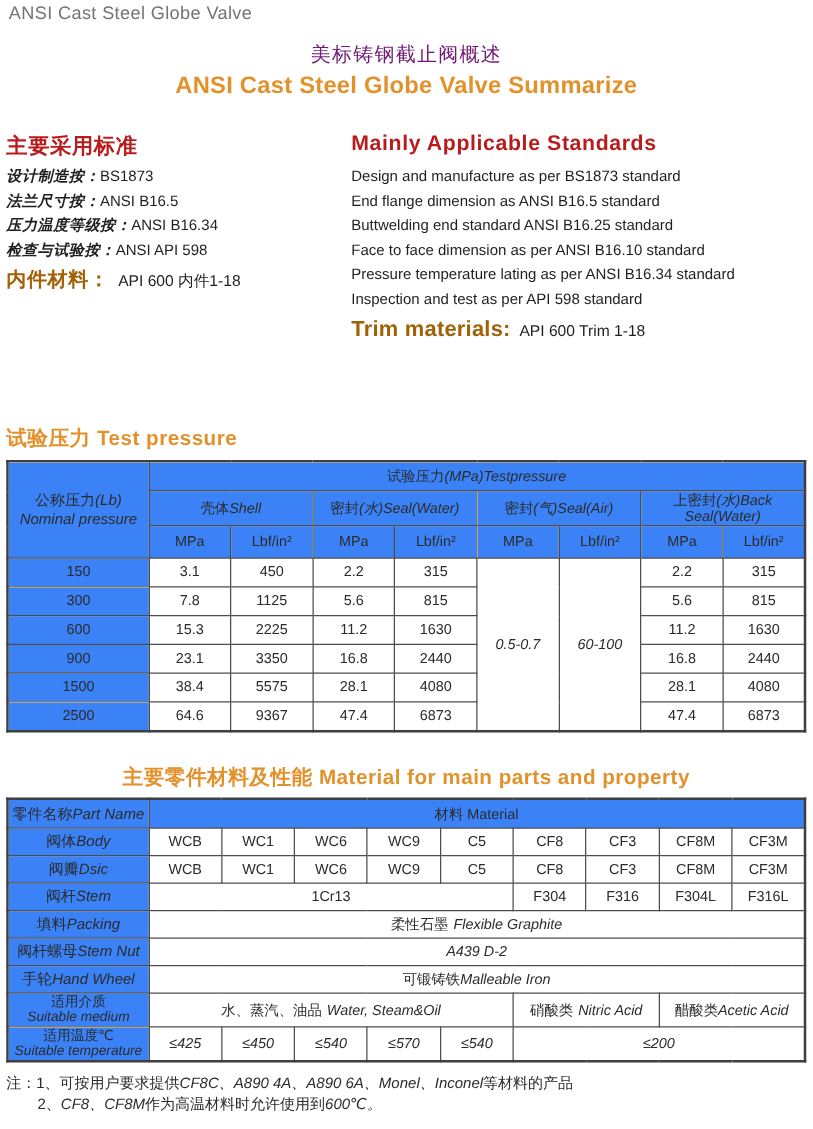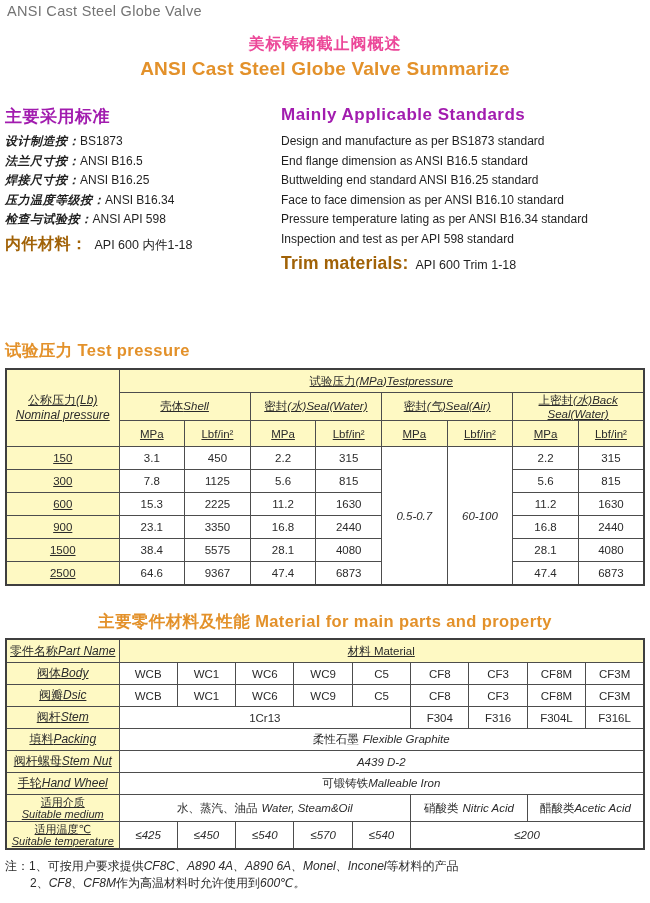--- a/index.html
+++ b/index.html
@@ -11,47 +11,47 @@
     overflow:hidden;
     position:relative;
   }
   .page{padding:3px 5px 0 5px;width:640px;}
 
   
   .doc-title{font-size:14.5px;color:#737373;padding-left:2px;letter-spacing:.3px;}
 
   
   .center-titles{text-align:center;margin-top:15px;}
-  .title-zh{font-size:16px;font-weight:bold;color:#ec4899;letter-spacing:1px;}
+  .title-zh{font-size:16px;font-weight:normal;color:#701a75;letter-spacing:1px;}
   .title-en{font-size:19px;font-weight:bold;color:#E3912A;margin-top:3px;letter-spacing:.2px;}
 
   
   .standards{display:flex;margin-top:25px;}
   .std-left{width:276px;flex:none;}
   .std-right{flex:1;}
-  .std-heading{color:#a21caf;font-weight:bold;font-size:17px;height:27px;letter-spacing:.5px;}
+  .std-heading{color:#b91c1c;font-weight:bold;font-size:17px;height:27px;letter-spacing:.5px;}
   .std-item{font-size:12px;height:19.5px;line-height:19.5px;white-space:nowrap;}
   .std-item .lbl{font-weight:bold;letter-spacing:.5px;font-style:italic;}
   .std-item-en{font-size:12px;height:19.5px;line-height:19.5px;white-space:nowrap;}
   .trim-line{margin-top:4px;white-space:nowrap;}
   .trim-label{color:#a16207;font-weight:bold;font-size:16px;letter-spacing:.5px;}
   .trim-label.en-label{font-size:17.5px;letter-spacing:.2px;}
   .trim-value{font-size:12.5px;margin-left:7px;color:#1f1f1f;}
 
   
   .section-heading{color:#E3912A;font-weight:bold;font-size:16.5px;letter-spacing:.4px;}
   .tp-heading{margin-top:66px;}
   .mat-heading{margin-top:25px;text-align:center;}
 
   
   table{border-collapse:collapse;table-layout:fixed;width:640px;
         font-size:11.5px;text-align:center;color:#2b2b2b;
         border:2px solid #3f3f3f;}
   td{border:1px solid #4d4d4d;padding:0;overflow:hidden;}
-  .gray{background:#fef9c3;text-decoration:underline;}
+  .gray{background:#3b82f6;}
   .ital{font-style:italic;}
   .h22 td{height:22px;}
   .h25 td{height:25px;}
   .h21 td{height:21px;}
   .h26 td{height:26px;}
   .tp-table{margin-top:6px;}
   .mat-table{margin-top:5px;}
   .col0-line{line-height:15px;font-size:12px;}
   .two-line{line-height:12.5px;font-size:11px;}
   .part-cell{font-size:12px;}
@@ -71,21 +71,20 @@
   <div class="center-titles">
     <div class="title-zh">美标铸钢截止阀概述</div>
     <div class="title-en">ANSI Cast Steel Globe Valve Summarize</div>
   </div>
 
   <div class="standards">
     <div class="std-left">
       <div class="std-heading">主要采用标准</div>
       <div class="std-item"><span class="lbl">设计制造按：</span><span>BS1873</span></div>
       <div class="std-item"><span class="lbl">法兰尺寸按：</span><span>ANSI B16.5</span></div>
-      <div class="std-item"><span class="lbl">焊接尺寸按：</span><span>ANSI B16.25</span></div>
       <div class="std-item"><span class="lbl">压力温度等级按：</span><span>ANSI B16.34</span></div>
       <div class="std-item"><span class="lbl">检查与试验按：</span><span>ANSI API 598</span></div>
       <div class="trim-line">
         <span class="trim-label">内件材料：</span><span class="trim-value">API 600 内件1-18</span>
       </div>
     </div>
     <div class="std-right">
       <div class="std-heading">Mainly Applicable Standards</div>
       <div class="std-item-en">Design and manufacture as per BS1873 standard</div>
       <div class="std-item-en">End flange dimension as ANSI B16.5 standard</div>

